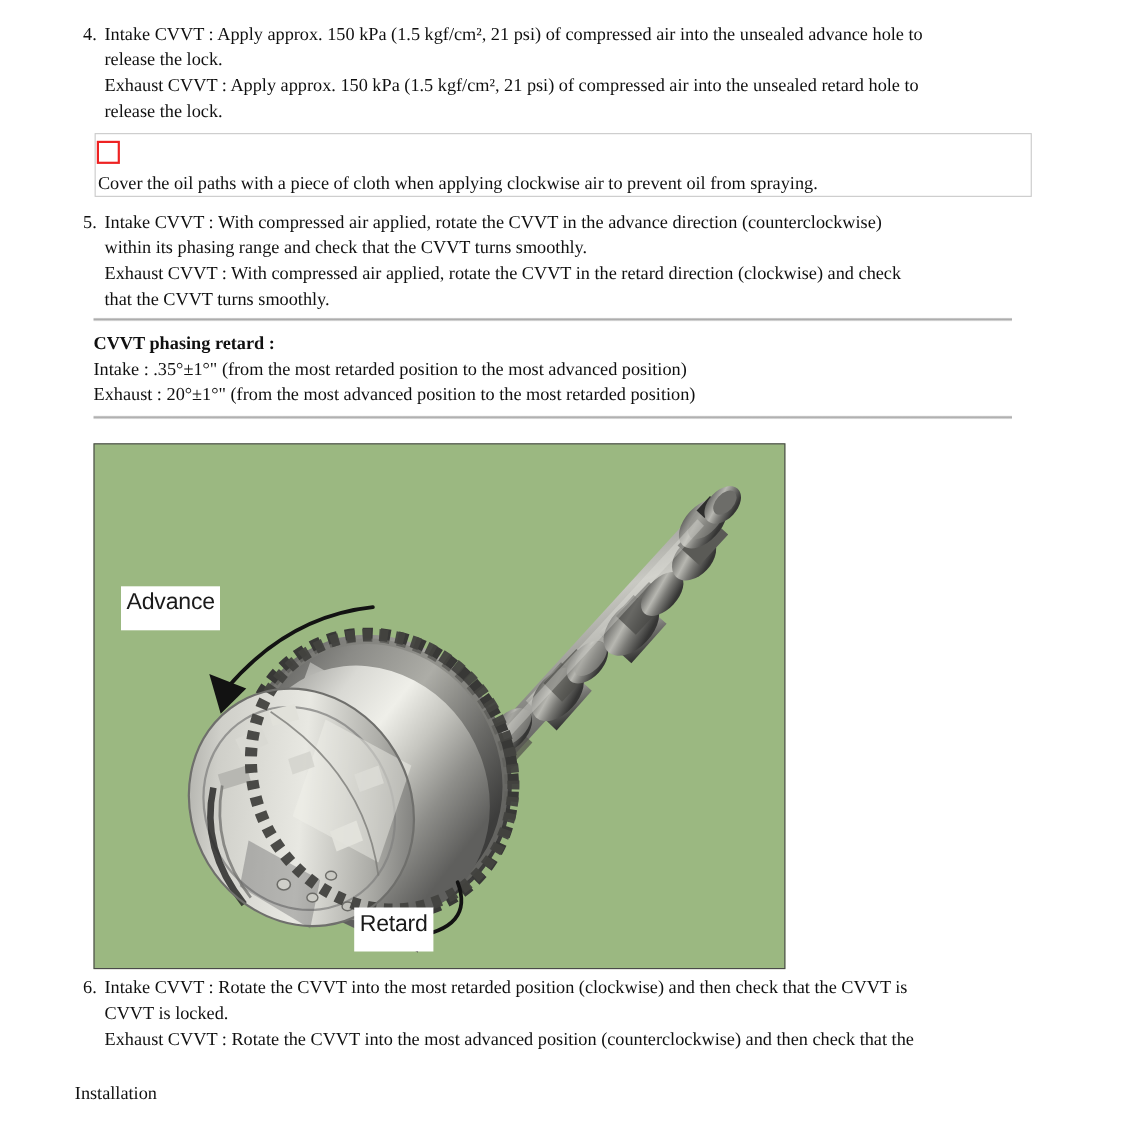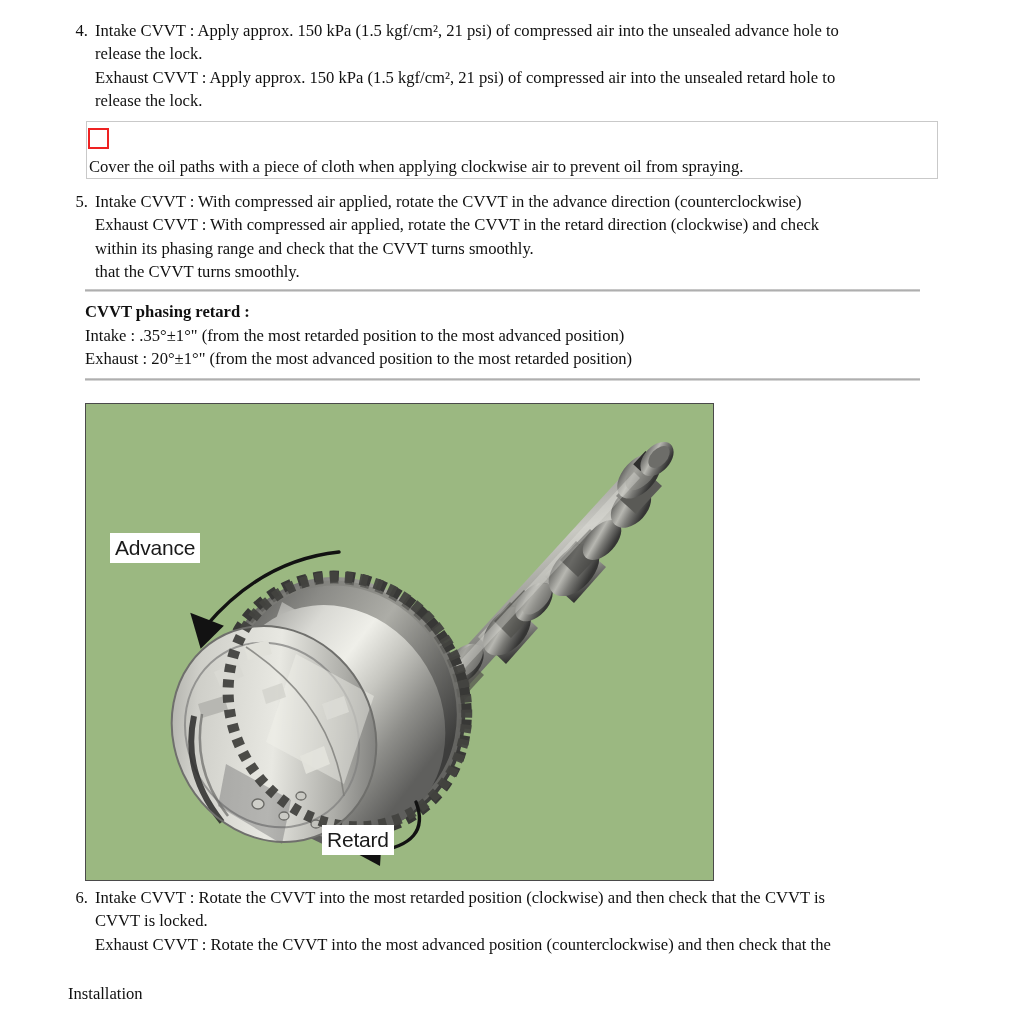--- a/index.html
+++ b/index.html
@@ -119,21 +119,21 @@
   }
   .figure svg { display: block; }
 
   .cap-label {
     position: absolute;
     background: #ffffff;
     color: #1a1a1a;
     font-family: "Liberation Sans", "DejaVu Sans", sans-serif;
     font-size: 21px;
     line-height: 27px;
-    padding: 1px 5px 2px 5px;
+    padding: 1px 5px 12px 5px;
     white-space: nowrap;
     letter-spacing: -0.2px;
   }
   .cap-advance { left: 110px; top: 533px; }
   .cap-retard  { left: 322px; top: 825px; }
 
   
   .tail-installation {
     position: absolute;
     left: 68px;
@@ -159,22 +159,22 @@
   </div>
 
   <div class="note-box"></div>
   <div class="note-icon"></div>
   <div class="note-text">Cover the oil paths with a piece of cloth when applying clockwise air to prevent oil from spraying.</div>
 
   <div class="step" style="left:62px; top:190px; width:950px;">
     <span class="step-num">5.</span>
     <span class="step-body">
       <span class="step-line">Intake CVVT : With compressed air applied, rotate the CVVT in the advance direction (counterclockwise)</span>
+      <span class="step-line">within its phasing range and check that the CVVT turns smoothly.</span>
       <span class="step-line">Exhaust CVVT : With compressed air applied, rotate the CVVT in the retard direction (clockwise) and check</span>
-      <span class="step-line">within its phasing range and check that the CVVT turns smoothly.</span>
       <span class="step-line">that the CVVT turns smoothly.</span>
     </span>
   </div>
 
   <div class="hrule top"></div>
   <div class="spec">
     <span class="spec-title">CVVT phasing retard :</span>
     <span class="spec-line">Intake : .35°±1°" (from the most retarded position to the most advanced position)</span>
     <span class="spec-line">Exhaust : 20°±1°" (from the most advanced position to the most retarded position)</span>
   </div>

